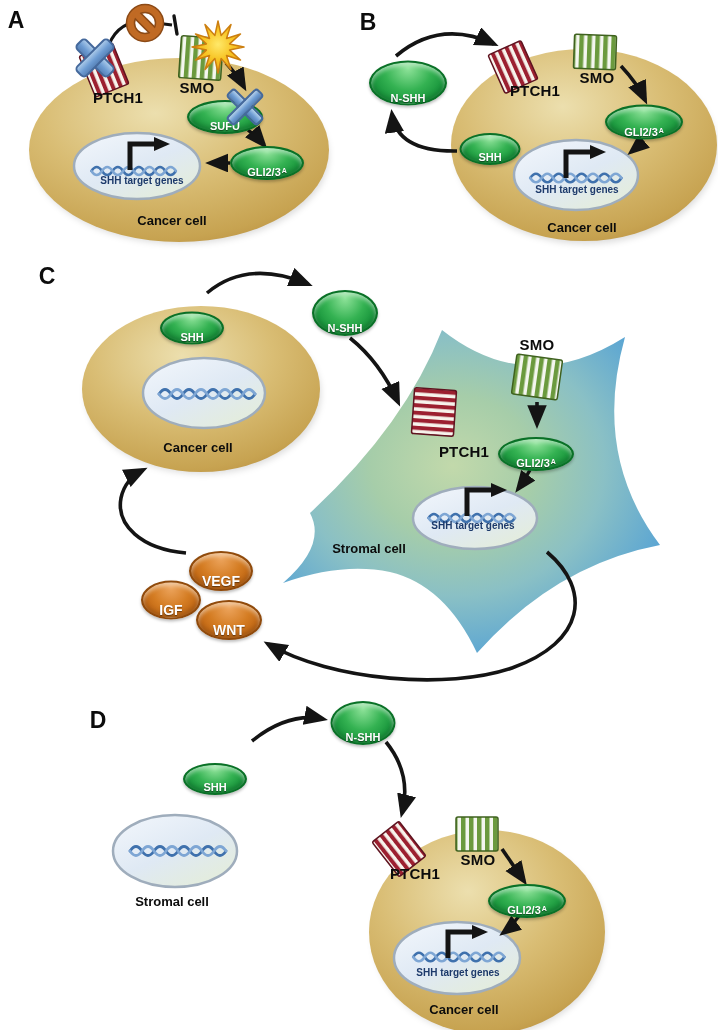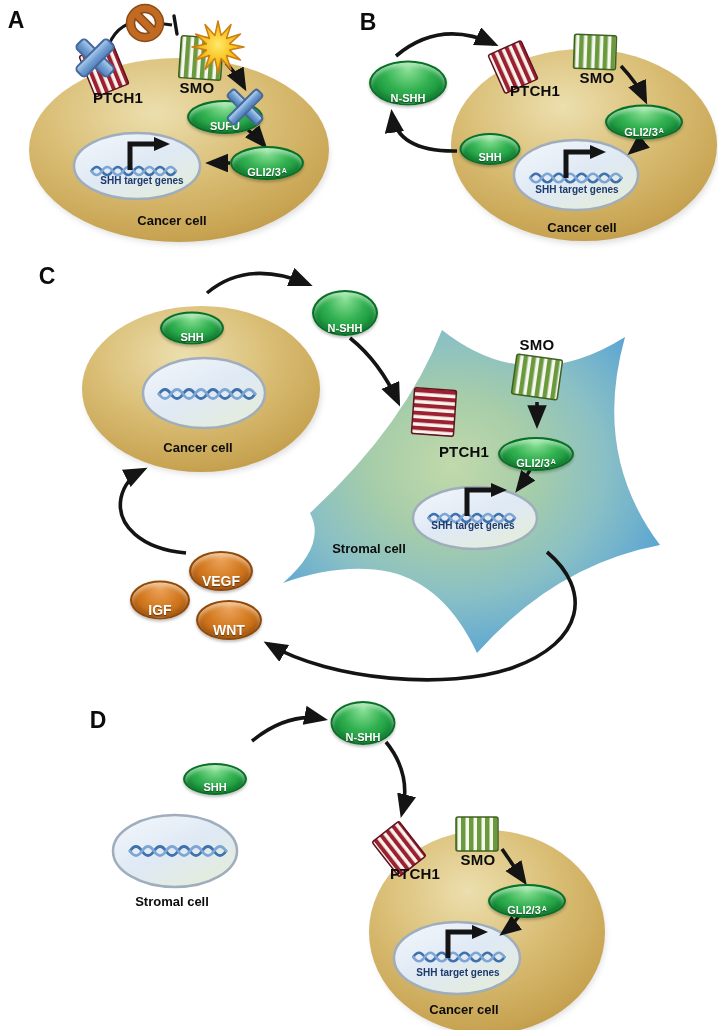--- a/index.html
+++ b/index.html
@@ -223,21 +223,21 @@
 <div class="pill pg" style="left:345px;top:313px;width:62px;height:42px">
       <span>N-SHH</span>
     </div>
 <div class="pill pg" style="left:536px;top:454px;width:72px;height:30px">
       <span>GLI2/3</span>
       <sup>A</sup>
     </div>
 <div class="pill po" style="left:221px;top:571px;width:60px;height:36px">
       <span>VEGF</span>
     </div>
-<div class="pill po" style="left:160px;top:600px;width:56px;height:35px">
+<div class="pill po" style="left:171px;top:600px;width:56px;height:35px">
       <span>IGF</span>
     </div>
 <div class="pill po" style="left:229px;top:620px;width:62px;height:36px">
       <span>WNT</span>
     </div>
 
 <div class="pill pg" style="left:215px;top:779px;width:60px;height:28px">
       <span>SHH</span>
     </div>
 <div class="pill pg" style="left:363px;top:723px;width:61px;height:40px">

